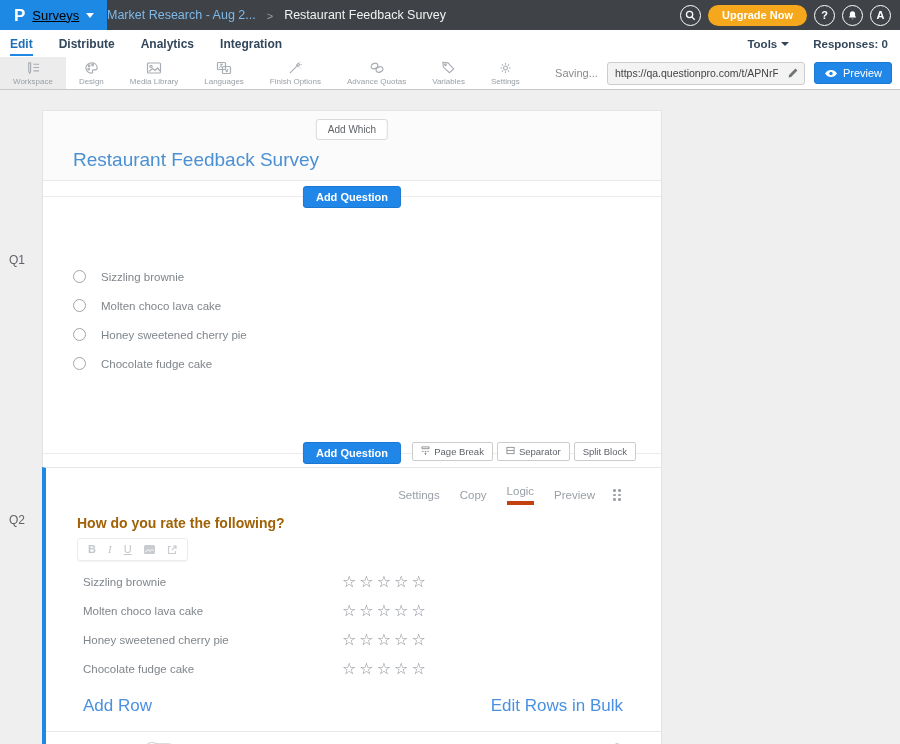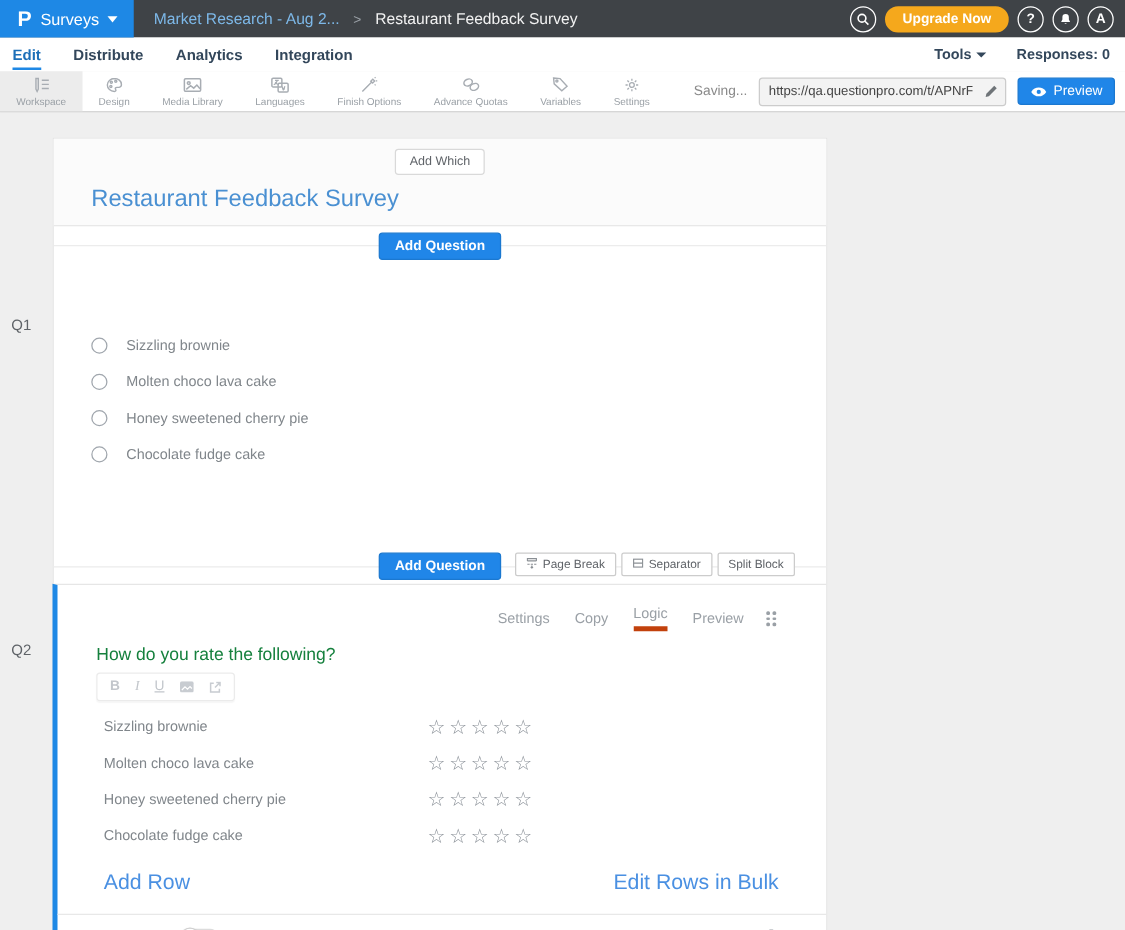--- a/index.html
+++ b/index.html
@@ -4,24 +4,24 @@
 <style>
   * { margin:0; padding:0; box-sizing:border-box; }
   html,body { width:900px; height:744px; overflow:hidden; background:#efefef;
               font-family:"Liberation Sans","DejaVu Sans",sans-serif; }
 
   
   .topbar { height:30px; background:#3f4347; display:flex; align-items:center; }
   .brand { width:107px; height:30px; background:#1e88e5; display:flex; align-items:center;
            gap:7px; padding:0 10px 0 14px; }
   .brand .logo { color:#fff; font-weight:bold; font-size:17px; line-height:1; }
-  .brand .brand-label { color:#ffffff; font-size:13px; }
+  .brand .brand-label { color:#000000; font-size:13px;text-decoration:underline; }
   .caret-down { width:0; height:0; border-left:4px solid transparent; border-right:4px solid transparent;
                 border-top:5px solid #fff; margin-top:1px; }
-  .crumbs { display:flex; align-items:flex-end; gap:11px; padding-left:16px; font-size:12.5px; }
+  .crumbs { display:flex; align-items:flex-end; gap:11px; font-size:12.5px; }
   .crumb-parent { color:#7db8e8; }
   .crumb-sep { color:#9aa0a6; font-size:11px; }
   .crumb-current { color:#f2f2f2; }
   .top-actions { margin-left:auto; display:flex; align-items:center; gap:7px; padding-right:9px; }
   .circle-btn { width:21px; height:21px; border:1.5px solid #fff; border-radius:50%;
                 display:flex; align-items:center; justify-content:center; color:#fff;
                 font-size:11px; font-weight:bold; }
   .upgrade-btn { background:#f5a81c; color:#fff; font-size:11px; font-weight:bold;
                  border:none; border-radius:11px; height:21px; padding:0 14px; }
 
@@ -84,21 +84,21 @@
   .option { display:flex; align-items:center; gap:15px; height:29px; }
   .radio { width:13px; height:13px; border:1.5px solid #a0a6ad; border-radius:50%; background:#fff; flex:0 0 auto; }
   .option-label { font-size:11.5px; color:#80868b; }
 
   .q2-block { border-left:4px solid #1e88e5; border-top:1px solid #e6e6e6; margin-left:-1px; }
   .q2-menu { display:flex; justify-content:flex-end; align-items:center; gap:20px;
              padding:17px 40px 0 0; color:#9aa0a6; font-size:11.5px; }
   .q2-menu .menu-item.active { border-bottom:4px solid #c2410c; padding-bottom:4px; }
   .dots-menu { display:grid; grid-template-columns:3px 3px; gap:2px; margin-left:-2px; }
   .dots-menu i { width:2.5px; height:2.5px; background:#9aa0a6; border-radius:50%; }
-  .q2-question { margin:10px 0 0 31px; font-size:14px; color:#15803d; font-weight:400; }
+  .q2-question { margin:10px 0 0 31px; font-size:14px; color:#a16207; font-weight:700; }
   .fmt-toolbar { margin:7px 0 0 31px; display:inline-flex; align-items:center; gap:12px;
                  border:1px solid #ebebeb; border-radius:3px; padding:5px 10px;
                  box-shadow:0 1px 1px rgba(0,0,0,0.04); color:#c2c6cb; font-size:11px; }
   .fmt-btn { line-height:1; }
   .fmt-btn.b { font-weight:bold; }
   .fmt-btn.i { font-style:italic; font-family:"Liberation Serif",serif; }
   .fmt-btn.u { text-decoration:underline; }
   .fmt-toolbar svg { display:block; }
 
   .rating-rows { margin-top:6px; }

